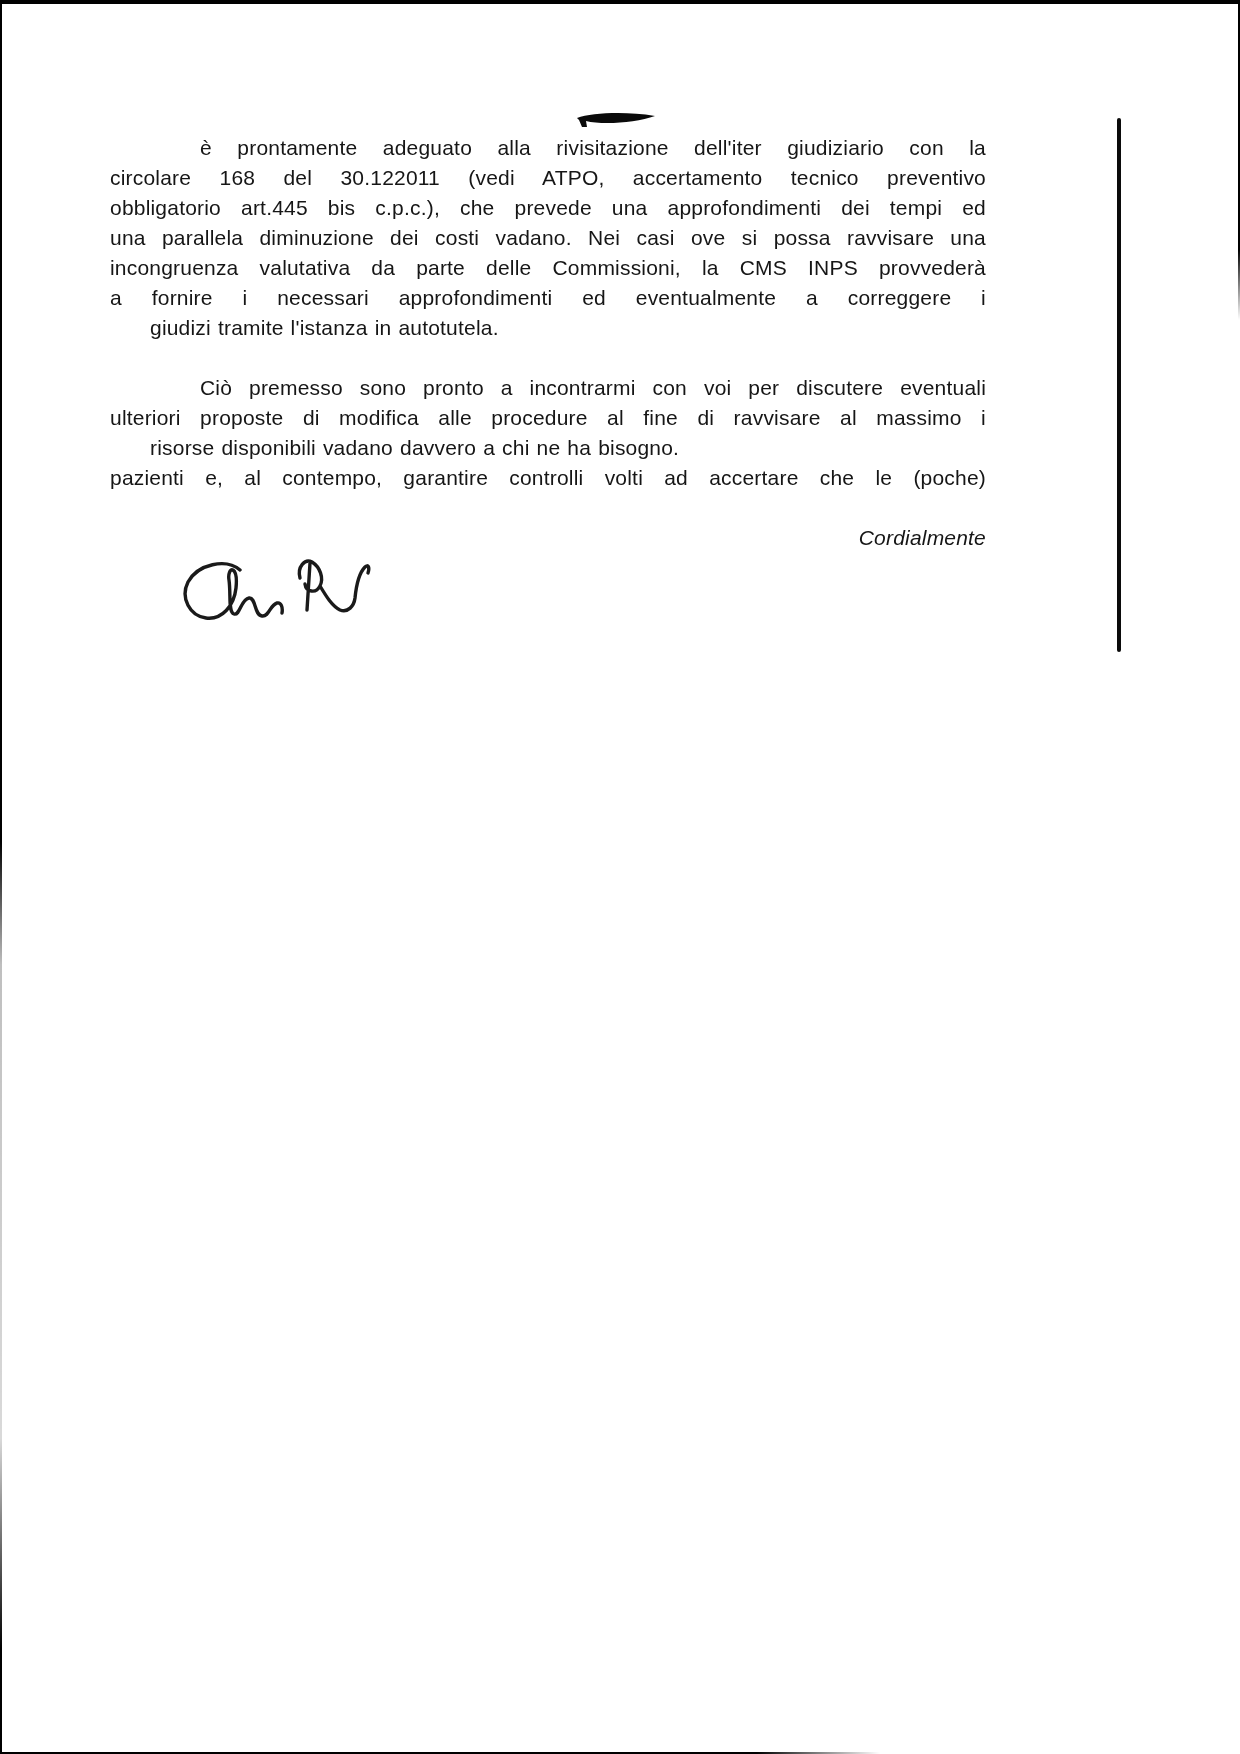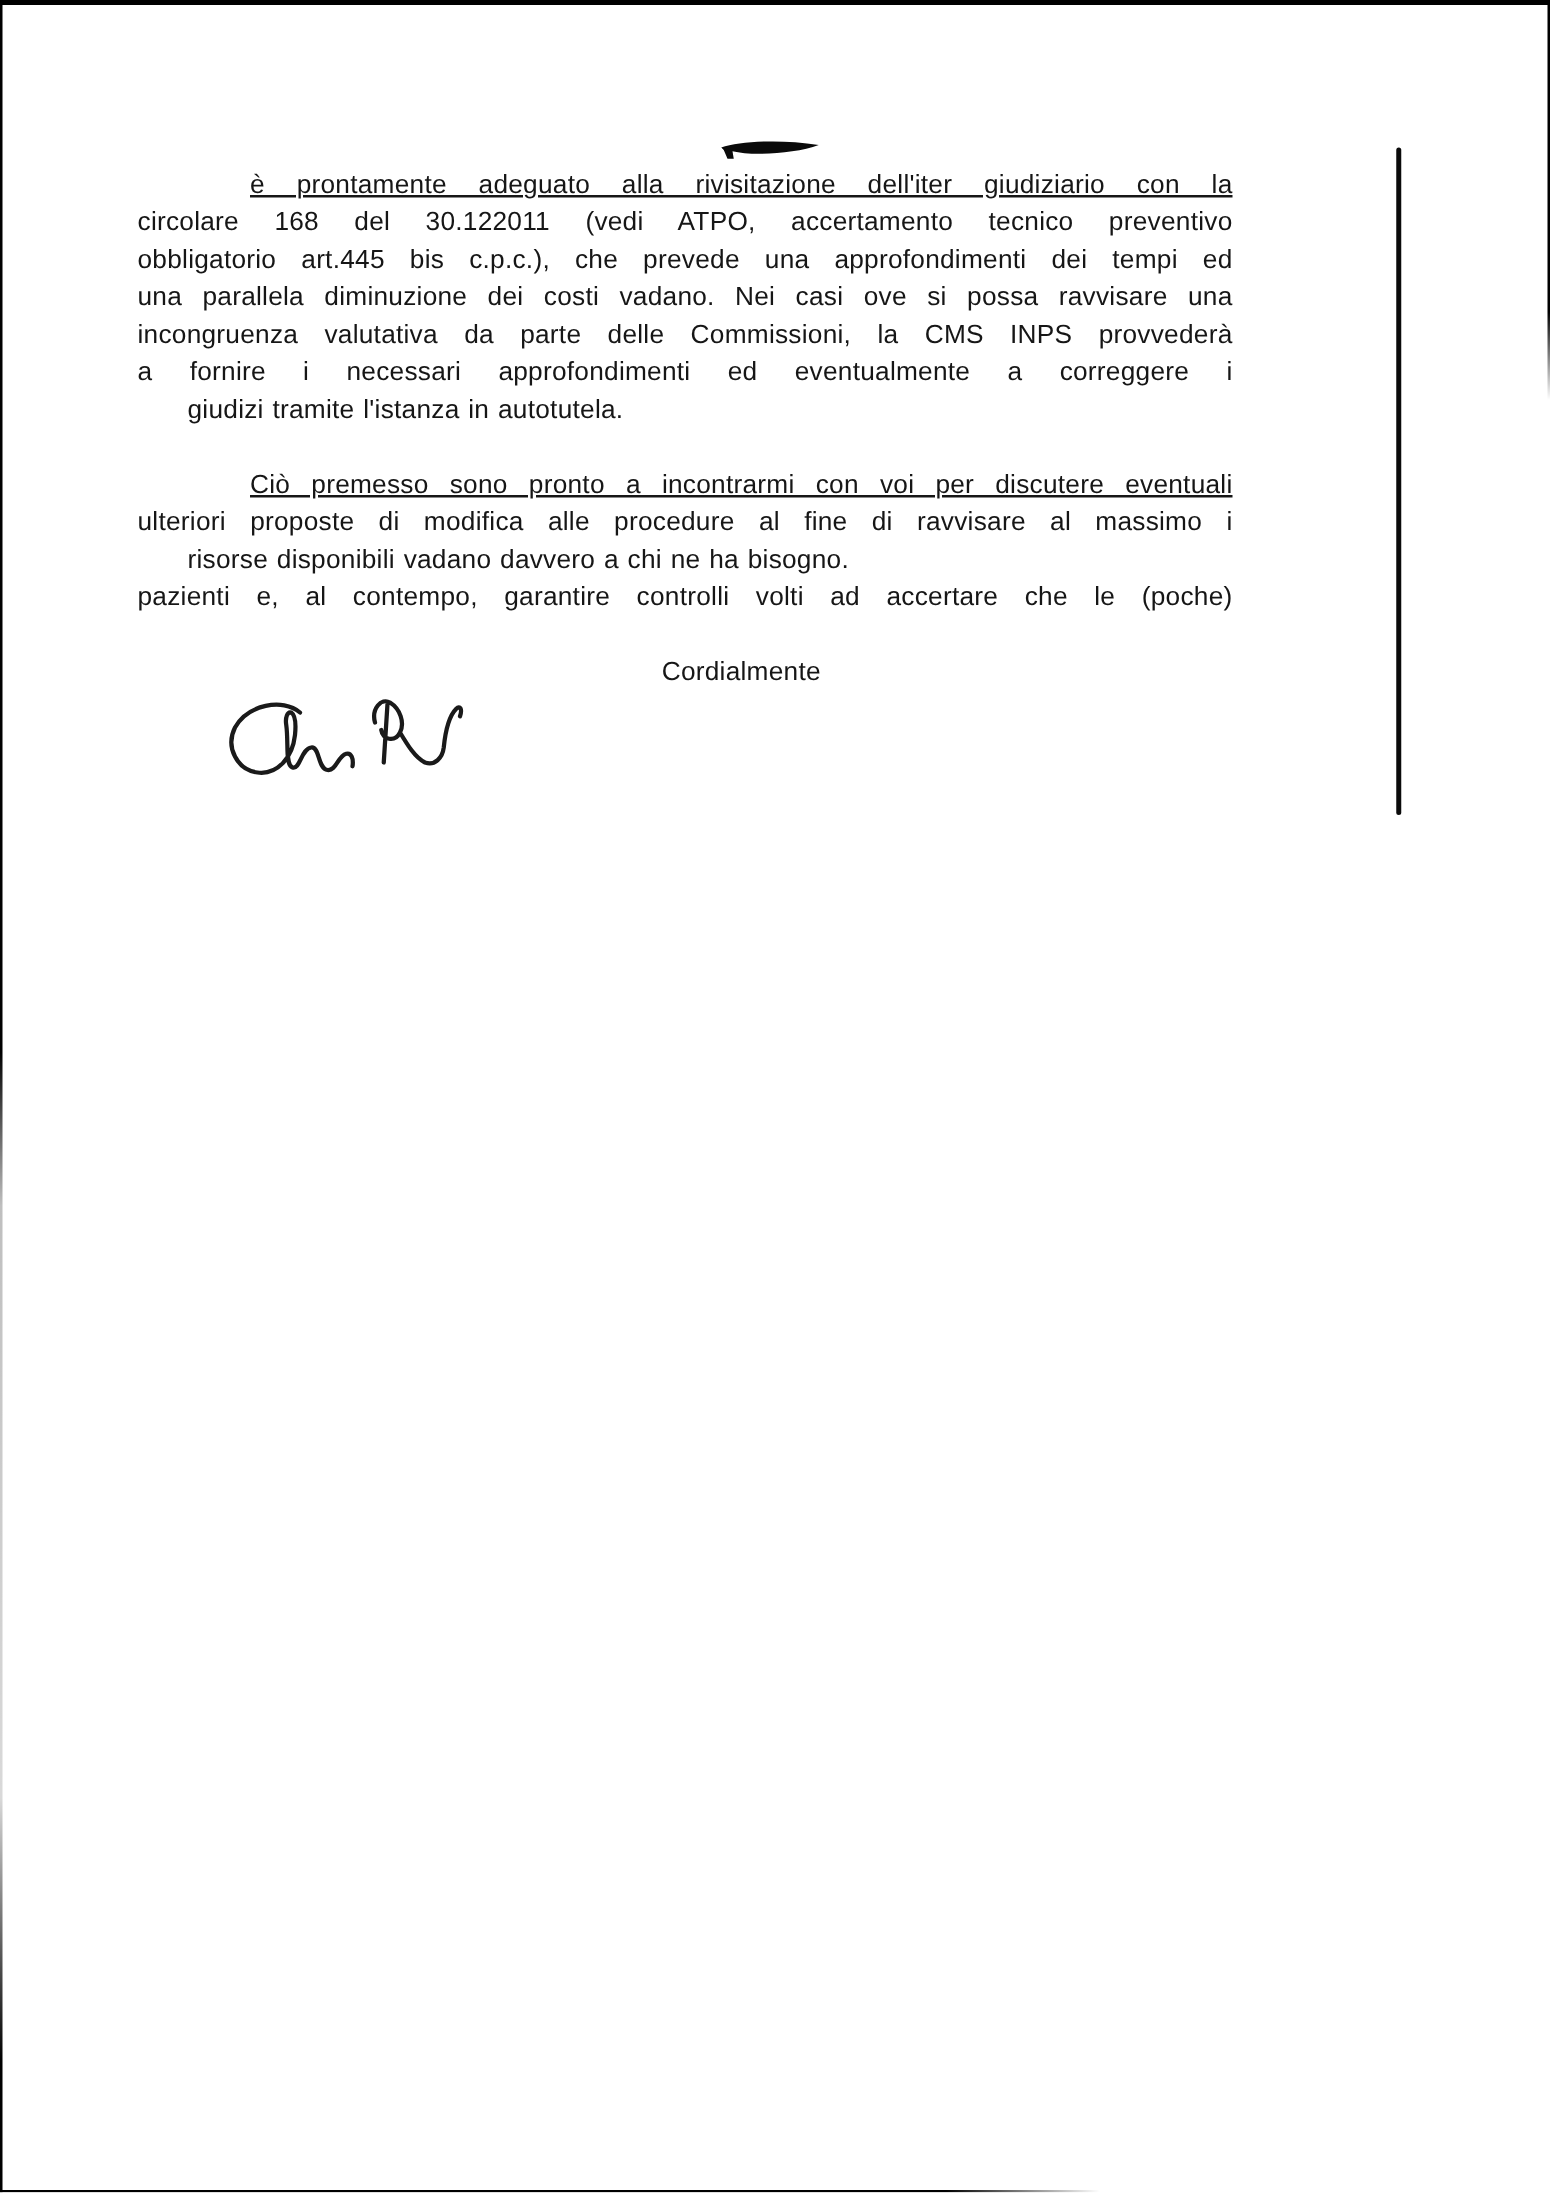--- a/index.html
+++ b/index.html
@@ -59,30 +59,31 @@
     font-size: 21px;
     line-height: 30px;
     letter-spacing: 0.2px;
     word-spacing: 1px;
   }
   .para { margin: 0 0 30px 0; }
   .line {
     text-align: justify;
     text-align-last: justify;
   }
-  .line.indent { padding-left: 90px; text-decoration: underline; }
+  .line.indent { padding-left: 90px; }
   .line.last {
     text-align-last: left;
     text-align: left;
     margin-left: 40px;
   }
   .closing {
     margin-top: 14px;
     padding-left: 90px;
-    text-align: center;
+    text-align: right;
+    font-style: italic;
   }
   .signature {
     position: absolute;
     left: 178px; top: 554px;
     width: 202px; height: 82px;
   }
 </style>
 </head>
 <body>
 

